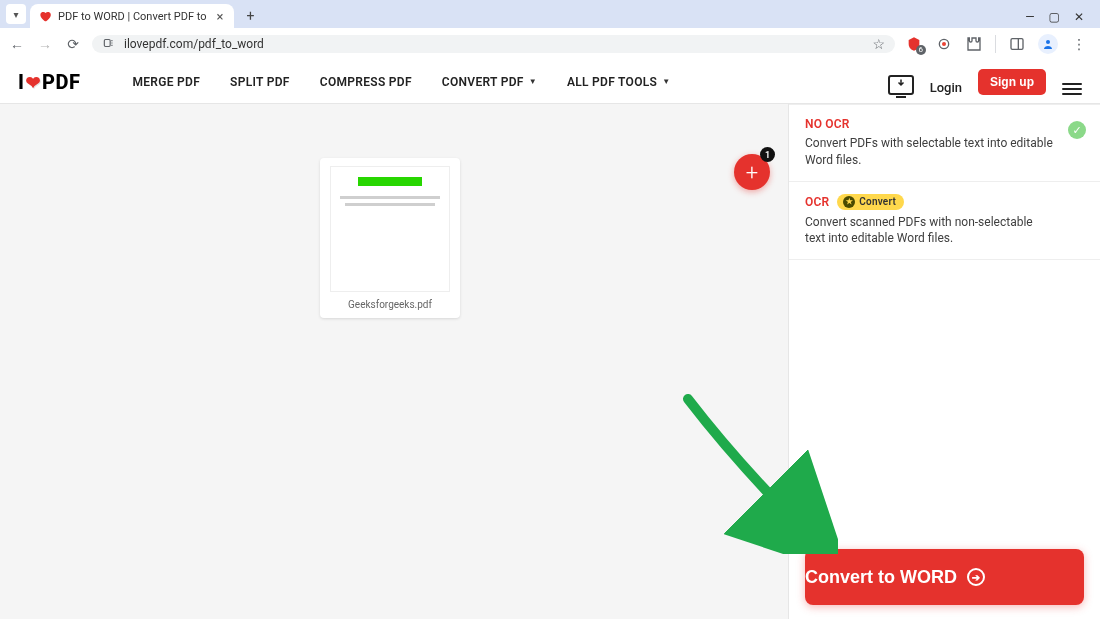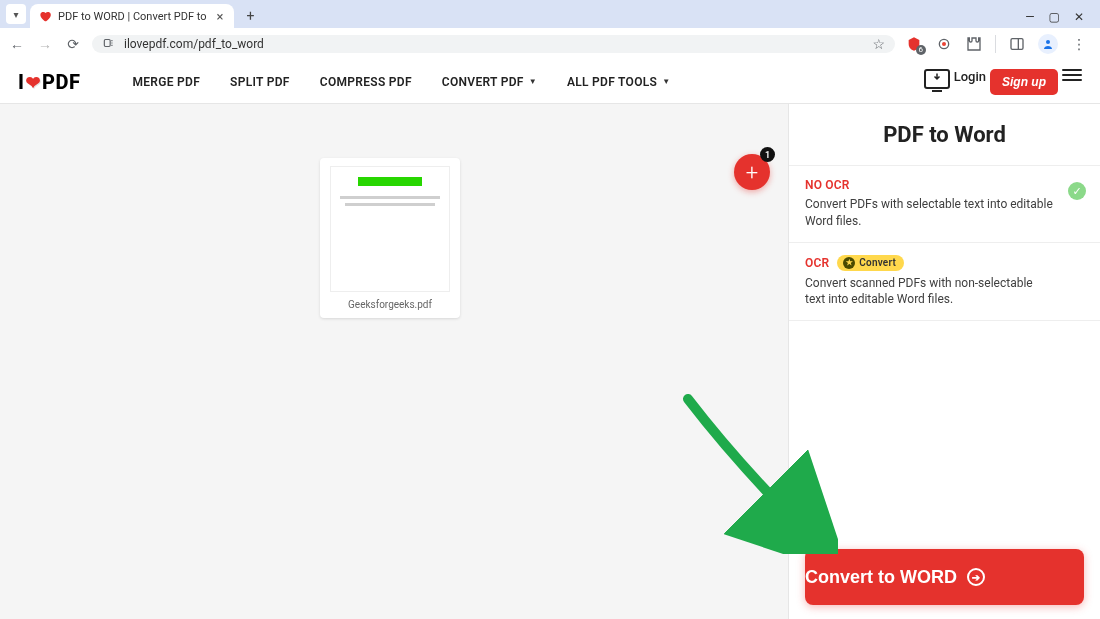--- a/index.html
+++ b/index.html
@@ -29,26 +29,26 @@
   .chrome-divider{width:1px;height:18px;background:#dadce0;}
   .chrome-profile{width:20px;height:20px;border-radius:50%;background:#e8f0fe;display:flex;align-items:center;justify-content:center;color:#1a73e8;font-size:12px;}
 
   
   .site-nav { height:44px; border-bottom:1px solid #e6e6e6; display:flex; align-items:center; padding:0 18px; gap:28px;}
   .logo { font-weight:800; font-size:20px; letter-spacing:0.5px; display:flex; align-items:center; gap:1px;}
   .logo .heart { color:#e5322d; font-size:18px; transform:translateY(1px); filter: drop-shadow(1px 1px 0 rgba(0,0,0,.1));}
   .nav-links { display:flex; gap:30px; margin-left:24px;}
   .nav-link { font-size:12px; font-weight:600; color:#222; letter-spacing:.3px; cursor:pointer; display:flex; align-items:center; gap:5px;}
   .nav-link .arrow{font-size:8px;color:#333;}
-  .nav-right{margin-left:auto;display:flex;align-items:flex-start;gap:4px;}
+  .nav-right{margin-left:auto;display:flex;align-items:flex-end;gap:16px;}
   .desktop-icon{width:26px;height:20px;border:2px solid #222;border-radius:3px;position:relative;cursor:pointer;}
   .desktop-icon::after{content:"";position:absolute;left:50%;bottom:-5px;transform:translateX(-50%);width:10px;height:3px;border-bottom:2px solid #222;}
   .desktop-icon svg{position:absolute;top:1px;left:50%;transform:translateX(-50%);}
   .login-link{font-size:13px;color:#222;cursor:pointer;font-weight:500;}
-  .signup-btn{background:#e5322d;color:#fff;border:none;border-radius:5px;padding:6px 12px;font-size:12px;font-weight:600;cursor:pointer;font-style:italic;}
+  .signup-btn{background:#e5322d;color:#fff;border:none;border-radius:5px;padding:6px 12px;font-size:12px;font-weight:600;cursor:pointer;}
   .hamburger{display:flex;flex-direction:column;gap:3px;cursor:pointer;width:20px;}
   .hamburger span{height:2px;background:#222;border-radius:1px;}
 
   
   .workspace{display:flex; height:calc(619px - 28px - 32px - 44px);}
   .canvas{flex:1;background:#f5f5f5;position:relative;}
   .sidebar{width:312px;border-left:1px solid #e6e6e6;display:flex;flex-direction:column;background:#fff;}
 
   
   .file-card{position:absolute;left:320px;top:54px;width:140px;background:#fff;border-radius:4px;box-shadow:0 1px 3px rgba(0,0,0,.12);padding:8px;display:flex;flex-direction:column;align-items:center;}
@@ -208,21 +208,20 @@
         <marker id="ghead" markerWidth="12" markerHeight="12" refX="6" refY="6" orient="auto">
           <path d="M0 0 L12 6 L0 12 z" fill="#1faa4b"></path>
         </marker>
       </defs>
       <path d="M10 5 Q60 70 130 140" stroke="#1faa4b" stroke-width="10" fill="none" marker-end="url(#ghead)" stroke-linecap="round"></path>
     </svg>
 
   </div>
 
   <div class="sidebar">
-    <div class="sidebar-title">PDF to Word</div>
 
     <div class="option">
       <div class="option-title">NO OCR</div>
       <div class="option-desc">Convert PDFs with selectable text into editable Word files.</div>
       <div class="check">✓</div>
     </div>
 
     <div class="option">
       <div class="option-title">
         <span>OCR</span>

